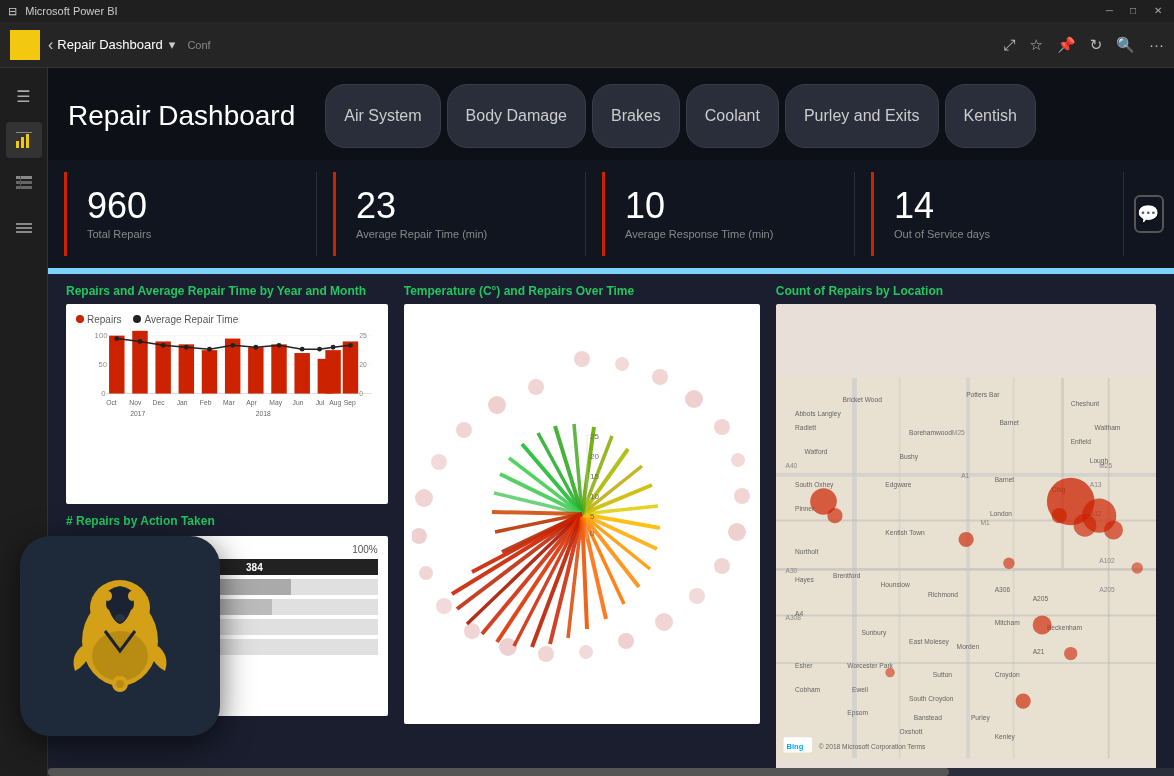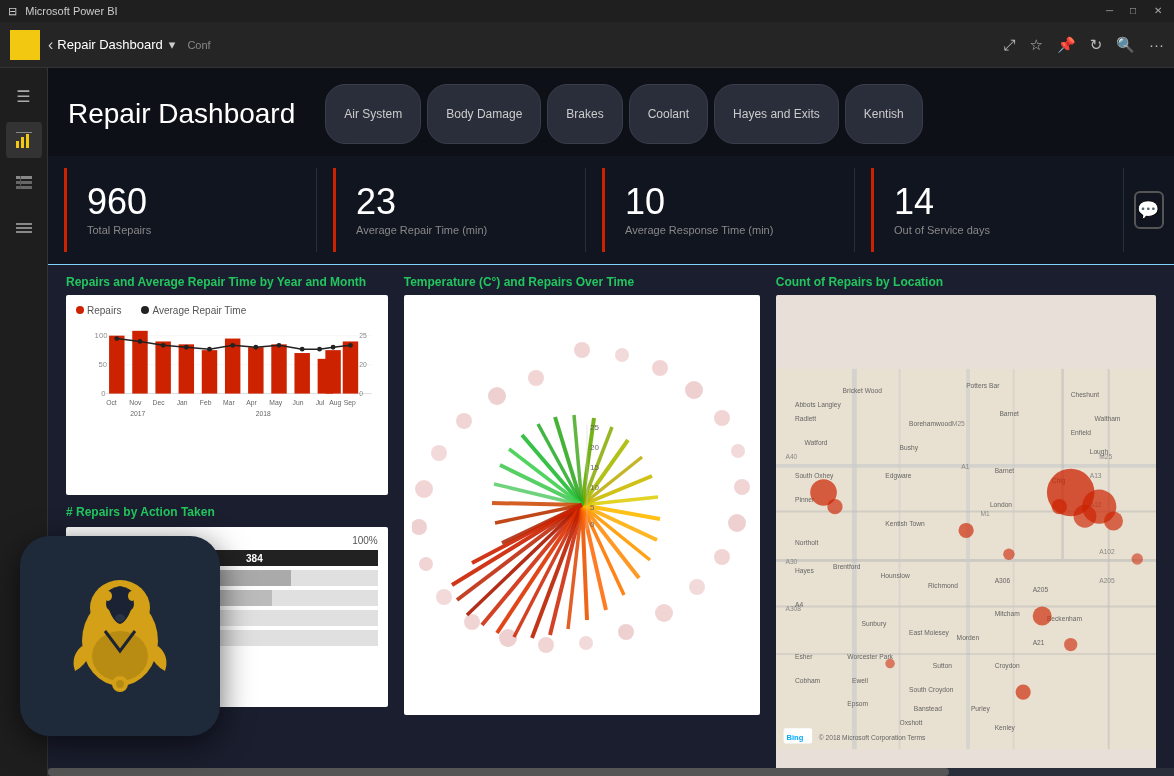--- a/index.html
+++ b/index.html
@@ -86,32 +86,32 @@
       color: #fff;
       margin-right: 20px;
       flex-shrink: 0;
     }
     .dash-tabs { display: flex; gap: 6px; flex-wrap: wrap; }
     .dash-tab {
       background: #2a2d3a;
       color: #ccc;
       padding: 22px 18px;
       border-radius: 20px;
-      font-size: 12px;
+      font-size: 16px;
       cursor: pointer;
       border: 1px solid #3a3d4a;
     }
 
     
     .kpi-row {
       background: #111520;
       display: flex;
       align-items: stretch;
       padding: 0;
-      border-bottom: 1px solid #7dd3fc;
+      border-bottom: 6px solid #7dd3fc;
     }
     .kpi-item {
       flex: 1;
       padding: 16px 20px;
       border-left: 3px solid #cc2200;
       margin: 12px 0 12px 16px;
       border-right: 1px solid #2a2d3a;
     }
     .kpi-item:last-of-type { border-right: none; }
     .kpi-value { font-size: 36px; font-weight: 300; color: #fff; line-height: 1; }
@@ -148,21 +148,21 @@
     }
 
     
     .bar-chart-container {
       background: #fff;
       border-radius: 2px;
       padding: 10px 10px 5px 10px;
       height: 200px;
       position: relative;
     }
-    .chart-legend { display: flex; gap: 20px; font-size: 10px; color: #555; margin-bottom: 10px; }
+    .chart-legend { display: flex; gap: 12px; font-size: 10px; color: #555; margin-bottom: 1px; }
     .legend-dot { display: inline-block; width: 8px; height: 8px; border-radius: 50%; margin-right: 3px; }
     .bar-chart-svg { width: 100%; height: 140px; }
 
     
     .radial-container {
       background: #fff;
       border-radius: 2px;
       padding: 8px;
       height: 420px;
       display: flex;
@@ -296,21 +296,21 @@
 
 <div class="main">
 
   <div class="dash-header">
     <h1 class="dash-title">Repair Dashboard</h1>
     <div class="dash-tabs">
       <div class="dash-tab">Air System</div>
       <div class="dash-tab">Body Damage</div>
       <div class="dash-tab">Brakes</div>
       <div class="dash-tab">Coolant</div>
-      <div class="dash-tab">Hayes and Exits</div>
+      <div class="dash-tab">Purley and Exits</div>
       <div class="dash-tab">Kentish</div>
     </div>
   </div>
 
   <div class="kpi-row">
     <div class="kpi-item">
       <div class="kpi-value">960</div>
       <div class="kpi-label">Total Repairs</div>
     </div>
     <div class="kpi-item">

